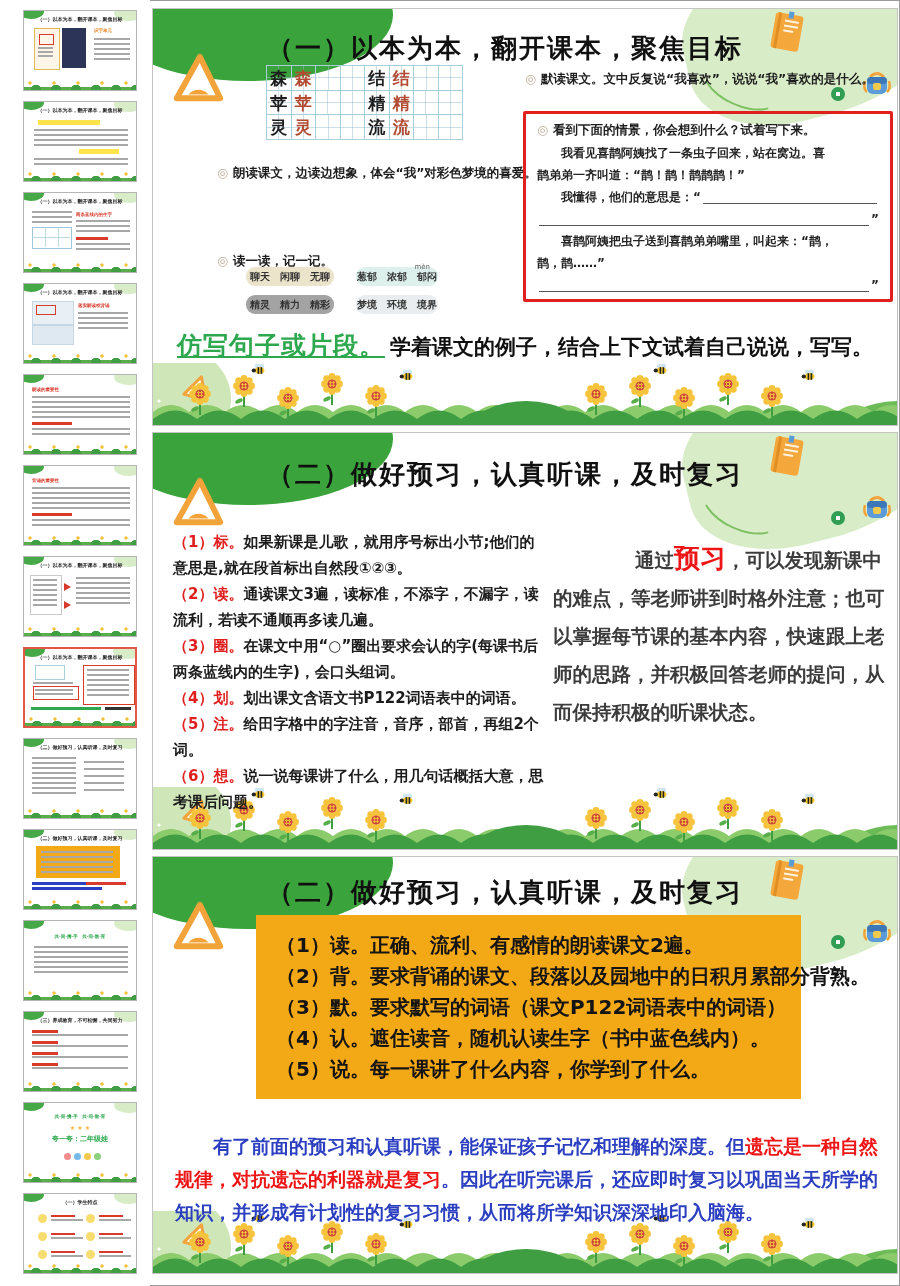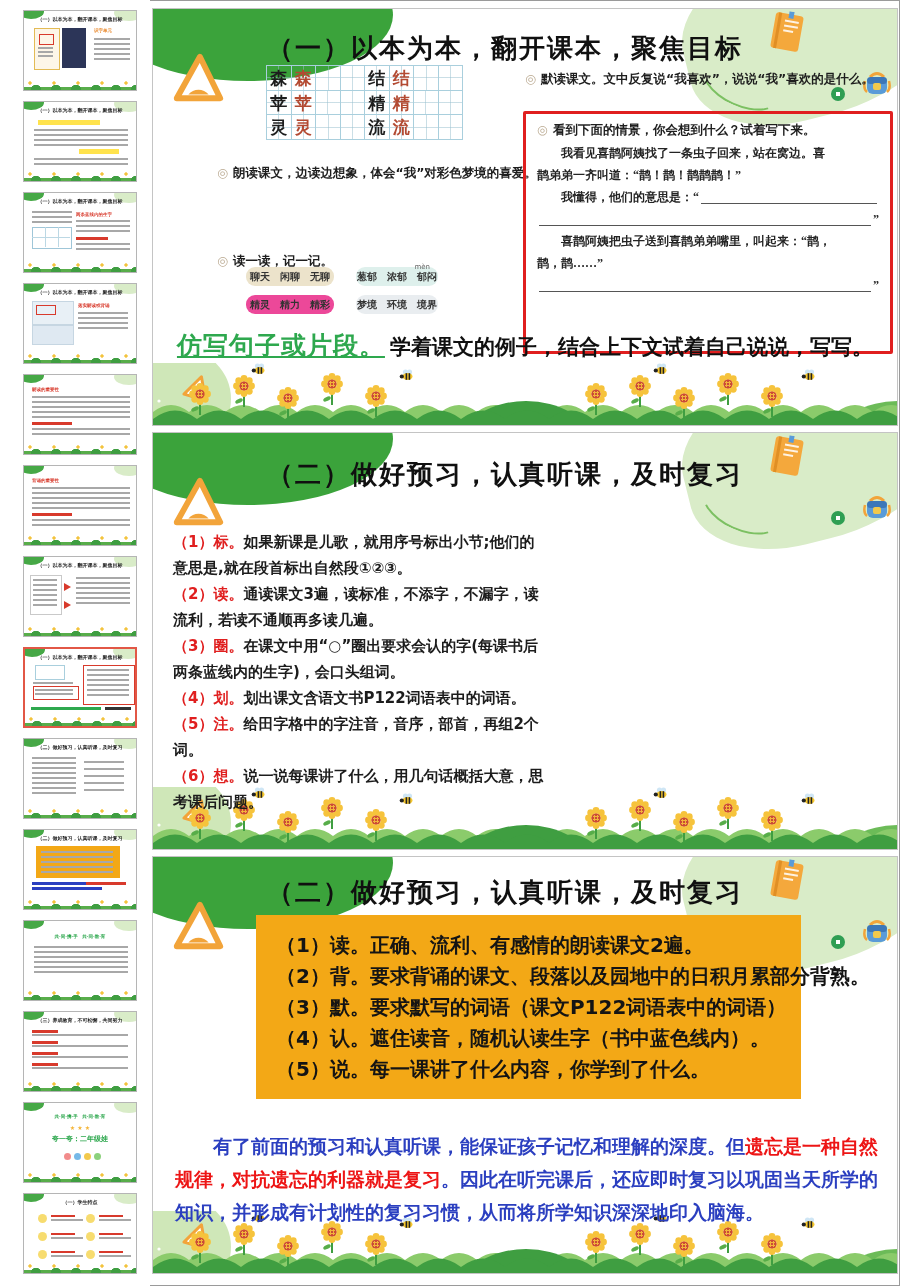--- a/index.html
+++ b/index.html
@@ -59,21 +59,21 @@
   .bm{color:#b9a88f;margin-right:5px;font-weight:normal;}
   .b1{left:64px;top:154px;width:336px;}
   .redbox{position:absolute;border:3px solid #e01f1f;border-radius:2px;z-index:2;box-sizing:border-box;}
   .rb-left{left:56px;top:178px;width:296px;height:56px;padding:7px 8px;
            font-size:12.5px;font-weight:bold;line-height:20px;color:#1e1e1e;}
   .b3{left:64px;top:242px;}
   .chip{position:absolute;height:19px;border-radius:9px;font-size:10px;font-weight:bold;color:#333;
         text-align:center;line-height:19px;z-index:2;}
   .chip .pinyin{position:absolute;top:-9px;right:8px;font-size:7px;font-weight:normal;color:#666;}
   .b-right{left:372px;top:58px;width:352px;line-height:23px;}
-  .rb-right{left:370px;top:102px;width:370px;height:243px;padding:8px 11px;font-family:Liberation Serif, serif;}
+  .rb-right{left:370px;top:102px;width:370px;height:191px;padding:8px 11px;}
   .rb-bullet{font-size:12.5px;font-weight:bold;color:#1e1e1e;margin-bottom:3px;}
   .rb-line{display:flex;font-size:12px;font-weight:bold;color:#242424;line-height:22px;}
   .rb-line .ind{padding-left:2em;}
   .rb-line .ul{flex:1;border-bottom:1px solid #555;margin:0 2px 4px 2px;}
   .takeaway{position:absolute;left:0;right:0;top:320px;text-align:center;white-space:nowrap;z-index:3;}
   .tg{font-size:25px;font-weight:bold;color:#2ea84e;letter-spacing:1px;text-decoration:underline;}
   .tb{font-size:21px;font-weight:bold;color:#101010;}
 
   
   .s2-list{position:absolute;left:20px;top:96px;width:376px;z-index:2;}
@@ -453,21 +453,21 @@
 
     <div class="bullet b1">
       <span class="bm">◎</span><span>朗读课文，边读边想象，体会“我”对彩色梦境的喜爱。</span>
     </div>
     <div class="bullet b3">
       <span class="bm">◎</span><span>读一读，记一记。</span>
     </div>
     <div id="s1-chips">
         <div class="chip" style="left: 93px; top: 258px; width: 88px; background: rgb(236, 227, 203);">聊天　闲聊　无聊</div>
         <div class="chip" style="left: 203px; top: 258px; width: 82px; background: rgb(222, 240, 236);">葱郁　浓郁　郁闷<span class="pinyin">mèn</span></div>
-        <div class="chip" style="left: 93px; top: 286px; width: 88px; background: #ec4899;">精灵　精力　精彩</div>
+        <div class="chip" style="left: 93px; top: 286px; width: 88px; background: #a3a3a3;">精灵　精力　精彩</div>
         <div class="chip" style="left: 203px; top: 286px; width: 82px; background: rgb(233, 237, 240);">梦境　环境　境界</div>
       </div>
 
     <div class="bullet b-right">
       <span class="bm">◎</span><span>默读课文。文中反复说“我喜欢”，说说“我”喜欢的是什么。</span>
     </div>
     <div class="redbox rb-right">
       <div class="rb-bullet"><span class="bm">◎</span><span>看到下面的情景，你会想到什么？试着写下来。</span></div>
       <div id="s1-rblines">
           <div class="rb-line">
@@ -523,20 +523,23 @@
 
     <h2 class="s-title">（二）做好预习，认真听课，及时复习</h2>
     <div class="s2-list" id="s2-items">
         <p><span class="rd">（1）标。</span><span>如果新课是儿歌，就用序号标出小节;他们的意思是,就在段首标出自然段①②③。</span></p>
         <p><span class="rd">（2）读。</span><span>通读课文3遍，读标准，不添字，不漏字，读流利，若读不通顺再多读几遍。</span></p>
         <p><span class="rd">（3）圈。</span><span>在课文中用“○”圈出要求会认的字(每课书后两条蓝线内的生字)，会口头组词。</span></p>
         <p><span class="rd">（4）划。</span><span>划出课文含语文书P122词语表中的词语。</span></p>
         <p><span class="rd">（5）注。</span><span>给田字格中的字注音，音序，部首，再组2个词。</span></p>
         <p><span class="rd">（6）想。</span><span>说一说每课讲了什么，用几句话概括大意，思考课后问题。</span></p>
       </div>
+    <div class="s2-right">
+      <span>通过</span><span class="hl">预习</span><span>，可以发现新课中的难点，等老师讲到时格外注意；也可以掌握每节课的基本内容，快速跟上老师的思路，并积极回答老师的提问，从而保持积极的听课状态。</span>
+    </div>
   </section>
 
   <section class="slide" id="slide3">
     <div class="d-blob-tl"></div>
     <div class="d-blob-tr"></div>
     <div class="d-curve"></div>
     <div class="d-dot"></div>
     <svg class="d-protractor">
         <use href="#protractor"></use>
       </svg>

